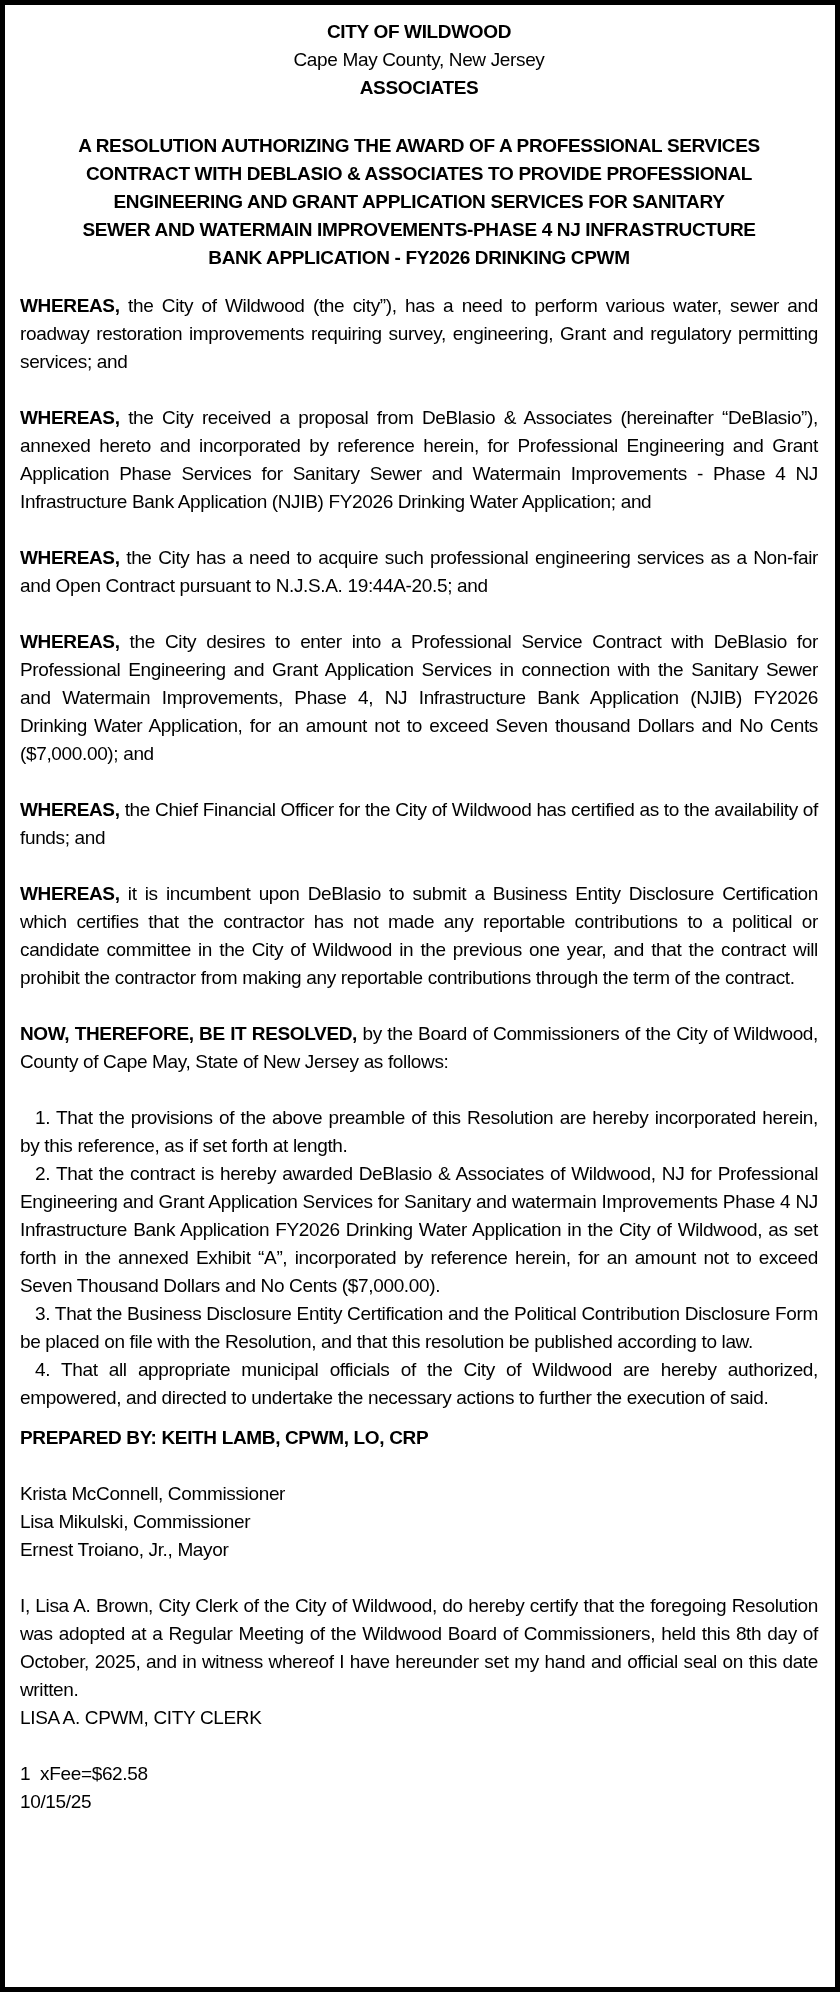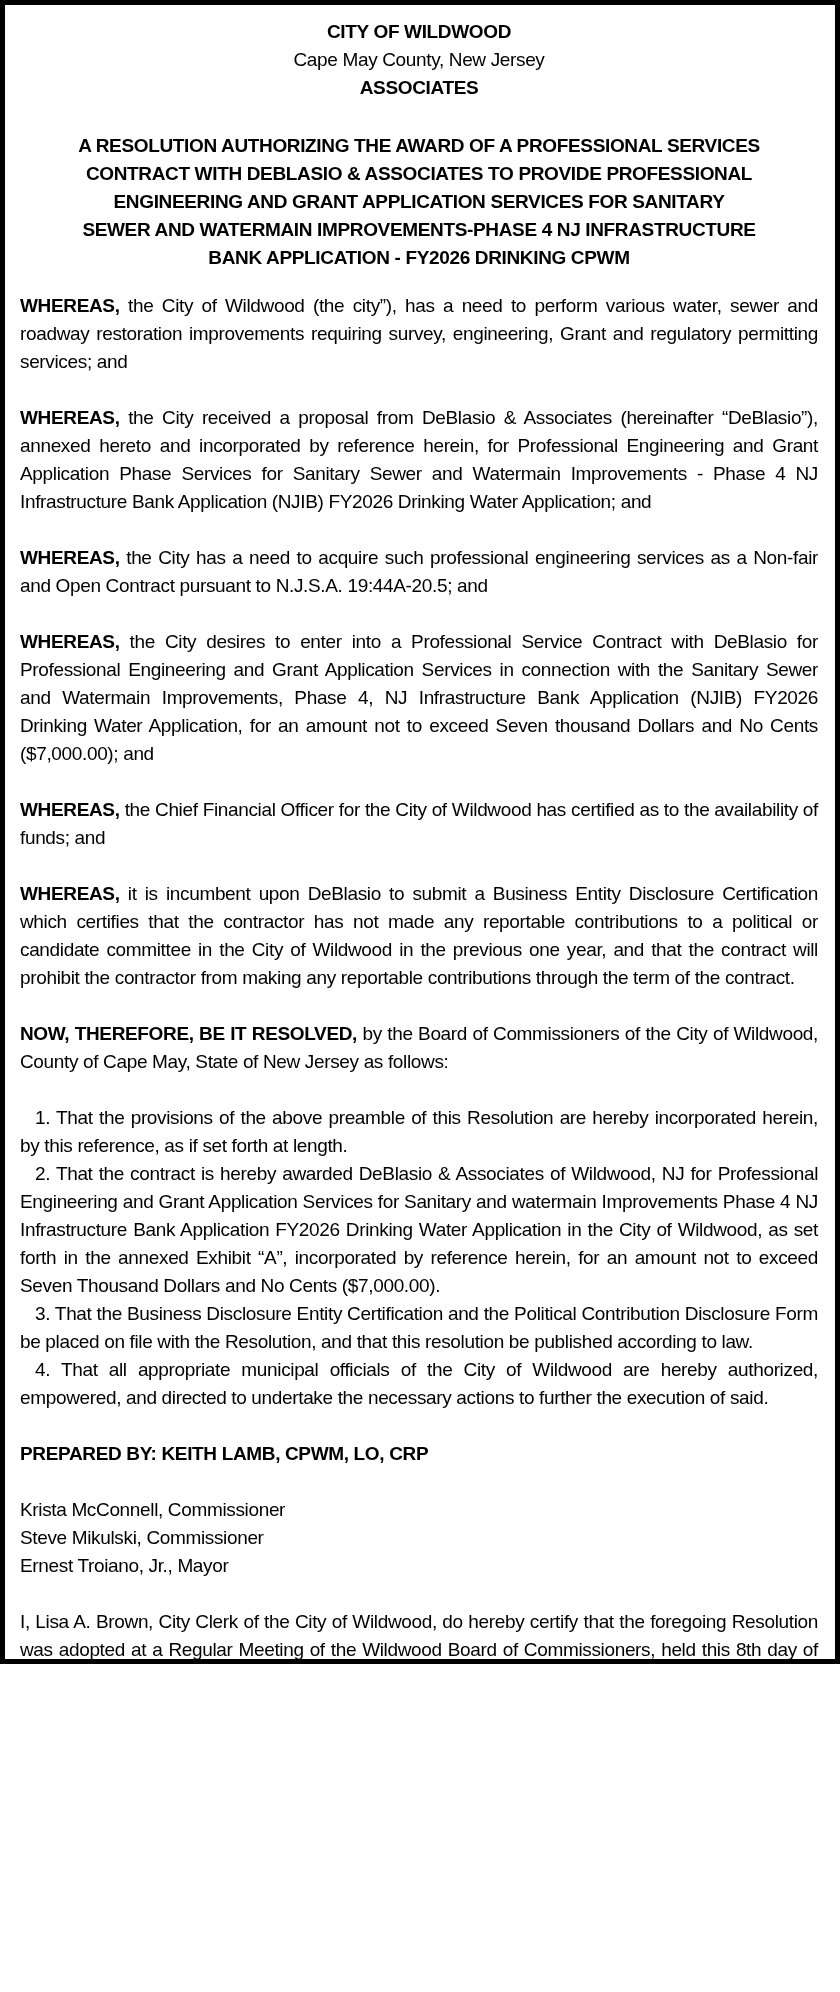--- a/index.html
+++ b/index.html
@@ -1,35 +1,35 @@
 <!DOCTYPE html>
 <html><head>
 <meta charset="utf-8">
 <style>
   html, body { margin: 0; padding: 0; background: #ffffff; }
   .page {
     width: 840px;
-    height: 1664px;
+    height: 1992px;
     box-sizing: border-box;
     border: 5px solid #000000;
     padding: 13px 17px 0 15px;
     background: #ffffff;
     color: #000000;
     font-family: "Liberation Sans", sans-serif;
     font-size: 19px;
     line-height: 28px;
     letter-spacing: -0.35px;
     overflow: hidden;
   }
   .center { text-align: center; }
   .bold { font-weight: bold; }
   .title-block { margin-top: 30px; margin-bottom: 20px; text-align: center; font-weight: bold; }
   .para { margin: 0 0 28px 0; text-align: justify; }
   .items p { margin: 0; text-align: justify; text-indent: 15px; }
-  .prepared { margin-top: 28px; font-weight: bold; }
+  .prepared { margin-top: 12px; font-weight: bold; }
   .signatories { margin-top: 28px; }
   .certification { margin: 28px 0 0 0; text-align: justify; }
   .footer { margin-top: 28px; }
   .pre { white-space: pre-wrap; }
 </style>
 </head>
 <body>
 
 <div class="page">
 
@@ -63,25 +63,25 @@
     <p>1. That the provisions of the above preamble of this Resolution are hereby incorporated herein, by this reference, as if set forth at length.</p>
     <p>2. That the contract is hereby awarded DeBlasio &amp; Associates of Wildwood, NJ for Professional Engineering and Grant Application Services for Sanitary and watermain Improvements Phase 4 NJ Infrastructure Bank Application FY2026 Drinking Water Application in the City of Wildwood, as set forth in the annexed Exhibit “A”, incorporated by reference herein, for an amount not to exceed Seven Thousand Dollars and No Cents ($7,000.00).</p>
     <p>3. That the Business Disclosure Entity Certification and the Political Contribution Disclosure Form be placed on file with the Resolution, and that this resolution be published according to law.</p>
     <p>4. That all appropriate municipal officials of the City of Wildwood are hereby authorized, empowered, and directed to undertake the necessary actions to further the execution of said.</p>
   </div>
 
   <div class="prepared">PREPARED BY: KEITH LAMB, CPWM, LO, CRP</div>
 
   <div class="signatories">
     <div>Krista McConnell, Commissioner</div>
-    <div>Steve Mikulski, Commissioner</div>
+    <div>Lisa Mikulski, Commissioner</div>
     <div>Ernest Troiano, Jr., Mayor</div>
   </div>
 
   <p class="certification">I, Lisa A. Brown, City Clerk of the City of Wildwood, do hereby certify that the foregoing Resolution was adopted at a Regular Meeting of the Wildwood Board of Commissioners, held this 8th day of October, 2025, and in witness whereof I have hereunder set my hand and official seal on this date written.</p>
-  <div>LISA A. BROWN, CITY CLERK</div>
+  <div>LISA A. CPWM, CITY CLERK</div>
 
   <div class="footer">
     <div class="pre">1  xFee=$62.58</div>
     <div>10/15/25</div>
   </div>
 
 </div>
 
 </body></html>

